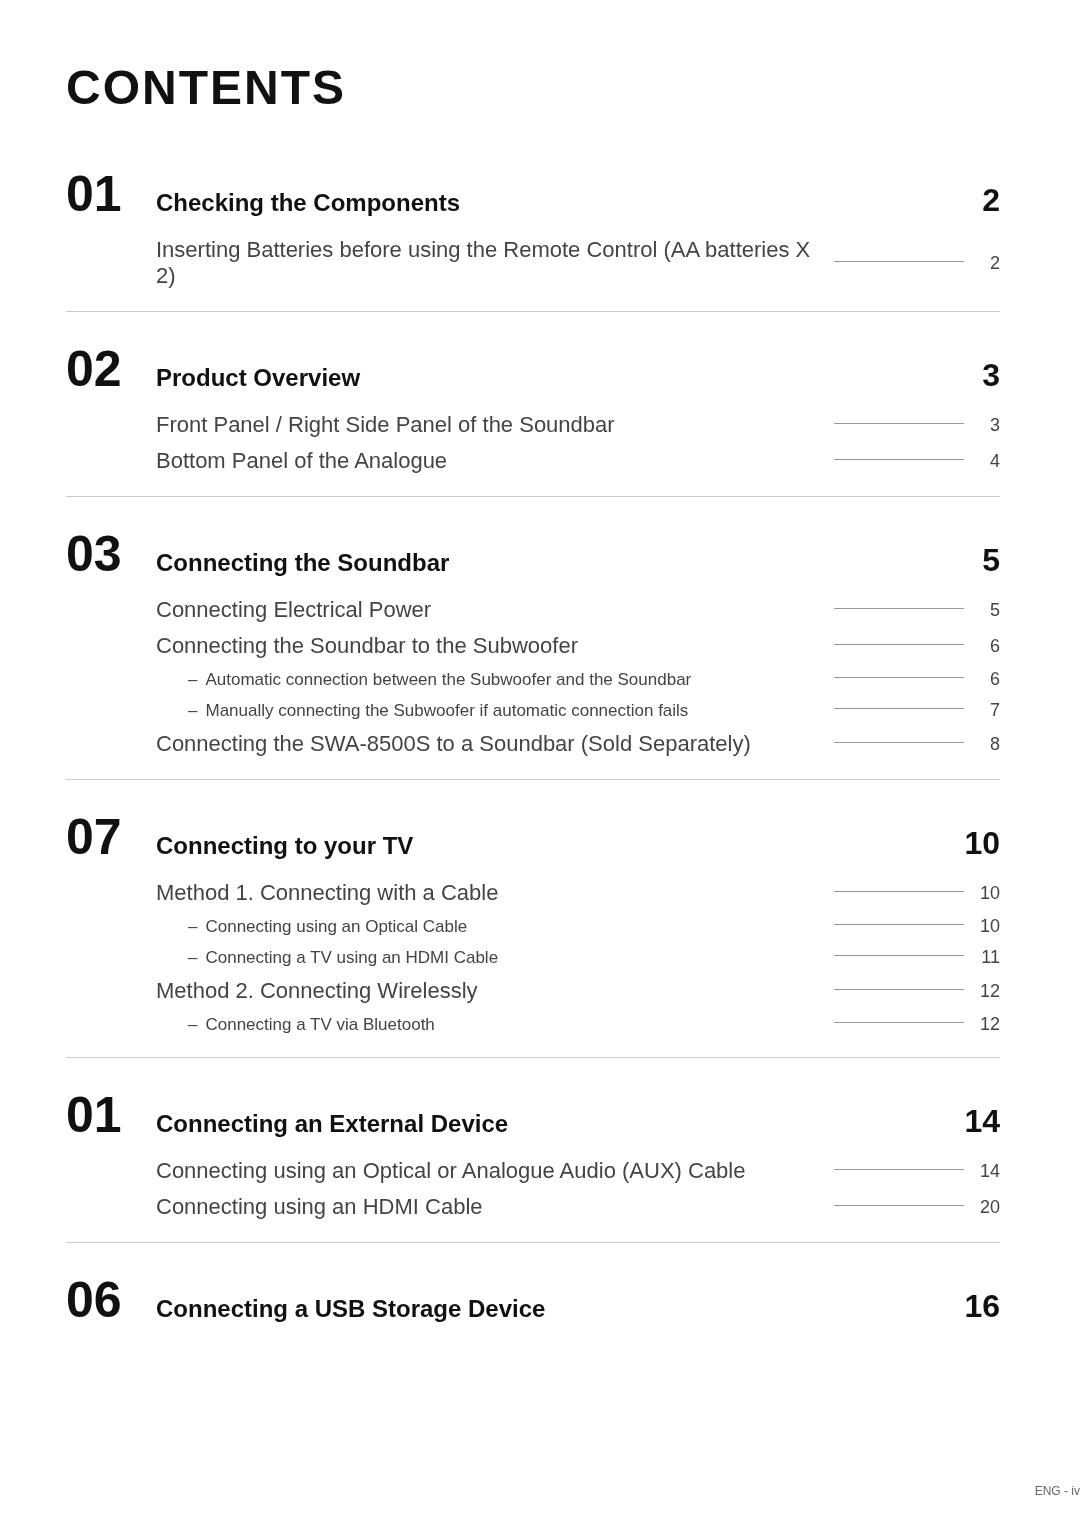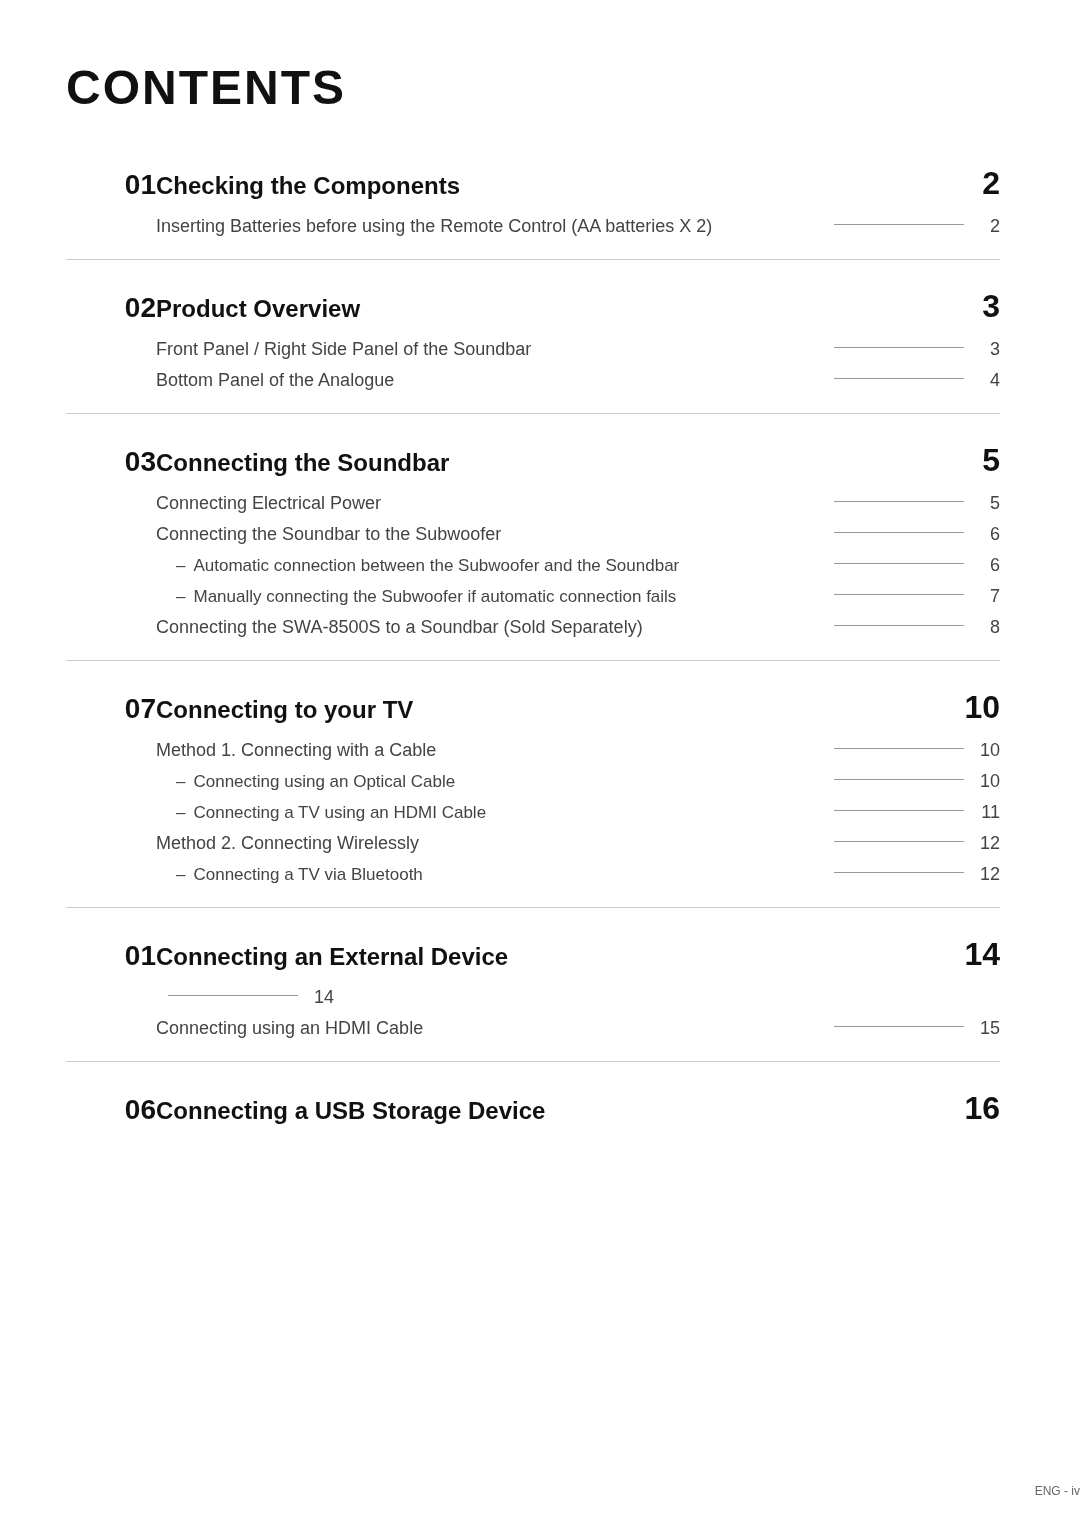--- a/index.html
+++ b/index.html
@@ -30,25 +30,24 @@
     }
 
     .section-header {
       display: flex;
       align-items: baseline;
       margin-bottom: 14px;
       margin-top: 28px;
     }
 
     .section-number {
-      font-size: 28px;
+      font-size: 50px;
       font-weight: 700;
       color: #111111;
       min-width: 90px;
-      text-align: right;
     }
 
     .section-title {
       font-size: 24px;
       font-weight: 700;
       color: #111111;
       flex: 1;
     }
 
     .section-page {
@@ -63,27 +62,27 @@
       margin-left: 90px;
     }
 
     .toc-item {
       display: flex;
       align-items: center;
       margin-bottom: 10px;
     }
 
     .toc-item-text {
-      font-size: 18px;
+      font-size: 22px;
       color: #444444;
       flex: 1;
     }
 
     .toc-item-sub {
-      margin-left: 20px;
+      margin-left: 32px;
     }
 
     .toc-item-sub .toc-item-text {
       font-size: 17px;
     }
 
     .toc-dots {
       border-bottom: 1.5px solid #999999;
       flex: 0 0 130px;
       margin: 0 12px 4px 12px;
@@ -229,27 +228,28 @@
     </div>
     <hr class="divider-line">
     <div class="toc-section">
       <div class="section-header">
         <span class="section-number">01</span>
         <span class="section-title">Connecting an External Device</span>
         <span class="section-page">14</span>
       </div>
       <div class="toc-items">
         <div class="toc-item">
+          <span class="toc-item-text">Connecting using an Optical or Analogue Audio (AUX) Cable</span>
           <div class="toc-dots"></div>
           <span class="toc-page">14</span>
         </div>
         <div class="toc-item">
           <span class="toc-item-text">Connecting using an HDMI Cable</span>
           <div class="toc-dots"></div>
-          <span class="toc-page">15</span>
+          <span class="toc-page">20</span>
         </div>
       </div>
     </div>
     <hr class="divider-line">
     <div class="toc-section">
       <div class="section-header">
         <span class="section-number">06</span>
         <span class="section-title">Connecting a USB Storage Device</span>
         <span class="section-page">16</span>
       </div>

